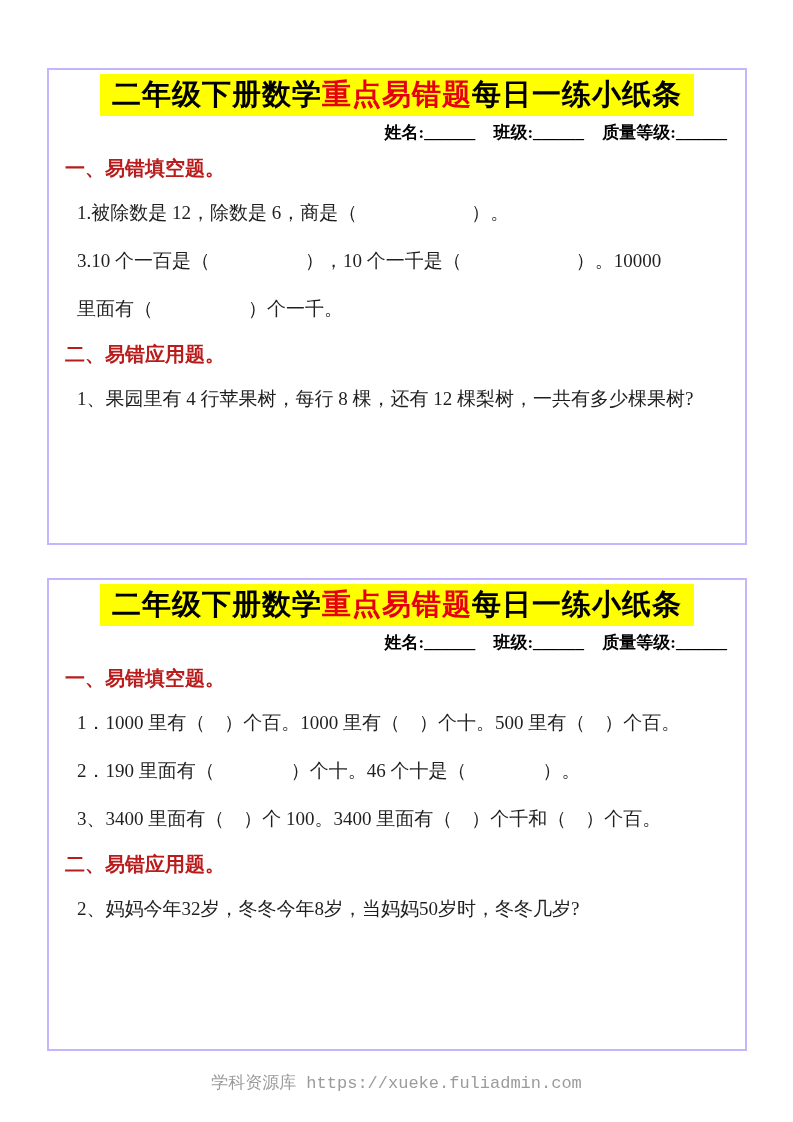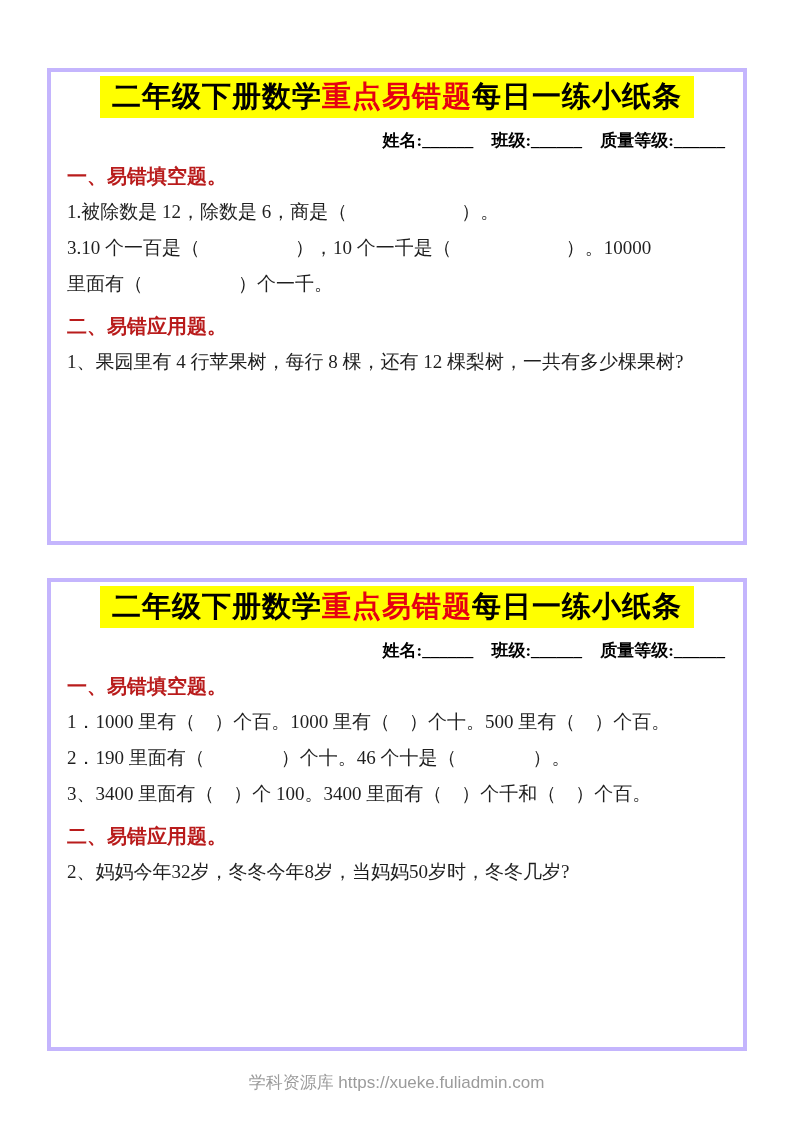--- a/index.html
+++ b/index.html
@@ -10,21 +10,21 @@
     font-family: "Liberation Serif", "DejaVu Serif", serif;
     color: #1f1f1f;
     overflow: hidden;
   }
   .page { width: 793px; height: 1122px; position: relative; }
 
   .card {
     box-sizing: border-box;
     width: 700px;
     margin-left: 47px;
-    border: 4px solid #c4b5fd;
+    border: 2px solid #c4b5fd;
     background: #ffffff;
     padding: 4px 16px 8px 16px;
     overflow: hidden;
   }
   .card.first { margin-top: 68px; height: 477px; }
   .card.second { margin-top: 33px; height: 473px; }
 
   .title-row { text-align: center; }
   .title-band {
     display: inline-block;
@@ -37,47 +37,47 @@
     color: #000000;
     font-family: "Liberation Serif", "DejaVu Serif", serif;
   }
   .title-band .red-seg { color: #e60012; }
 
   .info-line {
     text-align: right;
     font-size: 17px;
     font-weight: bold;
     color: #000000;
-    margin-top: 11px;
+    margin-top: 5px;
     padding-right: 2px;
     white-space: nowrap;
   }
   .info-line .blank { letter-spacing: 0; font-weight: bold; }
   .info-line .grp { margin-left: 14px; }
   .info-line .grp:first-child { margin-left: 0; }
 
   .section-heading {
     font-size: 20px;
     font-weight: bold;
     color: #b91c1c;
     margin: 9px 0 3px 0;
     line-height: 1.5;
   }
   .q {
     font-size: 19px;
     line-height: 36px;
-    margin: 0;
+    margin: 12px;
     color: #1f1f1f;
   }
   .word-q1 { margin-bottom: 58px; font-family: Liberation Serif, serif; }
 
   .footer {
     margin-top: 20px;
     text-align: center;
-    font-family: Liberation Sans, sans-serif;
+    font-family: Liberation Mono, monospace;
     font-size: 17px;
     color: #9b9b9b;
   }
 </style>
 </head>
 <body>
 
 <div class="page">
 
   <div class="card first">

